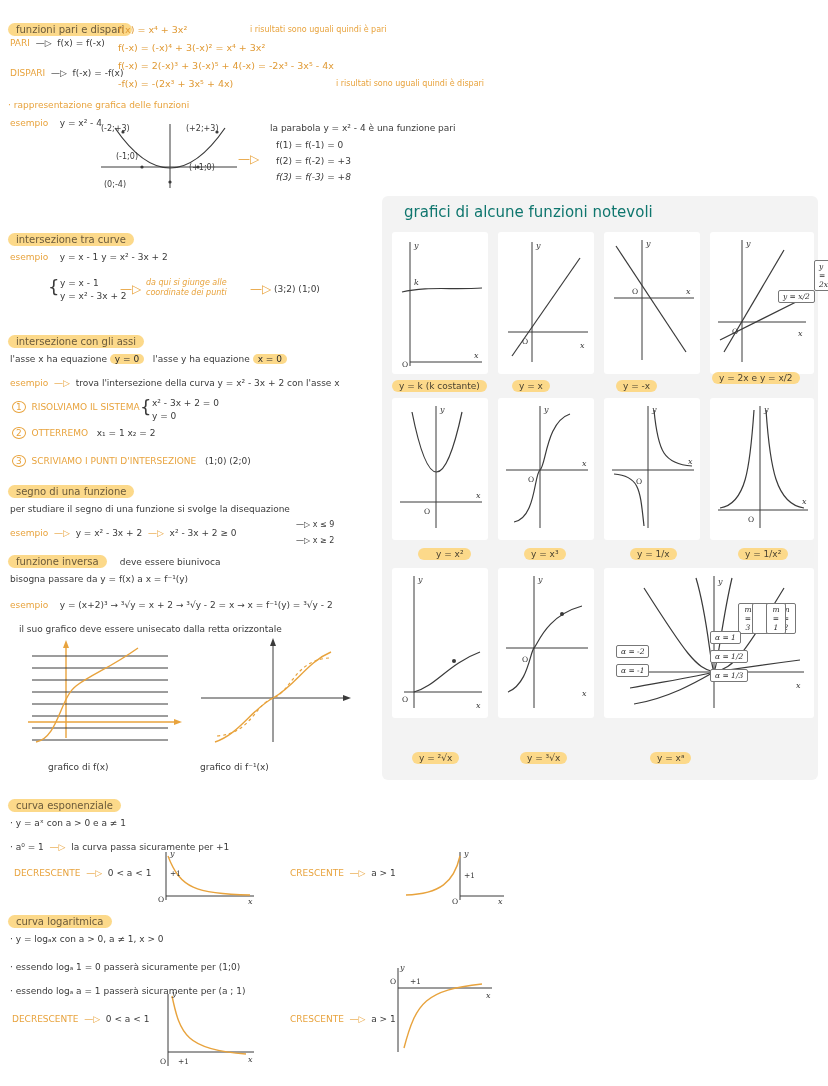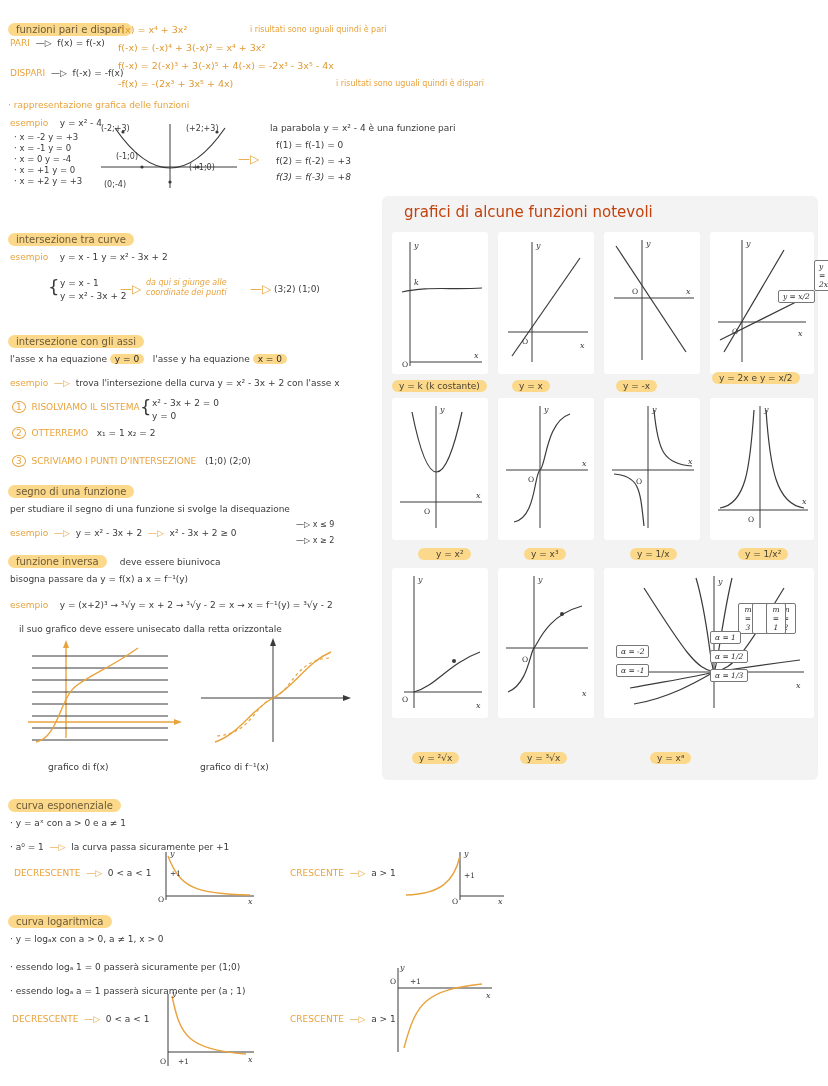--- a/index.html
+++ b/index.html
@@ -8,21 +8,21 @@
   
   .abs{position:absolute;}
   .hl{background:#fcd98a;border-radius:9px;padding:0 5px;display:inline-block;}
   .orange{color:#e8a33d;}
   .ink{color:#3a3a3a;}
   .tiny{font-size:8px;}
   .sm{font-size:9px;}
   .sect-title{font-size:10px;color:#6b5a3a;background:#fcd98a;border-radius:10px;padding:1px 8px;display:inline-block;}
   .eq{font-size:9.5px;color:#e09a35;}
   .box-right{position:absolute;left:382px;top:196px;width:436px;height:584px;background:#f3f3f3;border-radius:6px;}
-  .gtitle{position:absolute;left:404px;top:203px;font-size:15px;color:#c2410c;}
+  .gtitle{position:absolute;left:404px;top:203px;font-size:15px;color:#0f766e;}
   .cell{position:absolute;background:#ffffff;border-radius:3px;}
   .clabel{position:absolute;background:#fcd98a;border-radius:9px;font-size:9px;color:#4a4230;padding:1px 7px;white-space:nowrap;}
   svg{display:block;overflow:visible;}
   .axis{stroke:#3a3a3a;stroke-width:1;fill:none;}
   .curve{stroke:#3a3a3a;stroke-width:1.2;fill:none;}
   .curveO{stroke:#e8a33d;stroke-width:1.4;fill:none;}
   .dash{stroke:#e8a33d;stroke-width:1.2;fill:none;stroke-dasharray:3 3;}
   .lab{font-size:8px;fill:#3a3a3a;font-family:"DejaVu Serif",serif;font-style:italic;}
   .labb{font-size:7.5px;fill:#3a3a3a;font-family:"DejaVu Serif",serif;}
   .minibox{position:absolute;border:1px solid #777;background:#fff;font-size:7.5px;padding:1px 4px;border-radius:2px;font-family:"DejaVu Serif",serif;font-style:italic;}
@@ -56,27 +56,20 @@
 
   <div class="abs orange sm" style="left:8px;top:100px;">
     <span>·</span> <span>rappresentazione grafica delle funzioni</span>
   </div>
   <div class="abs sm" style="left:10px;top:118px;">
     <span class="orange">esempio</span>
     <span class="ink">&nbsp;&nbsp;</span>
     <span class="ink">y = x² - 4</span>
   </div>
 
-  <div class="abs" style="left:14px;top:132px;font-size:8.5px;line-height:11px;color:#3a3a3a;">
-    <div>· <span>x = -2    y = +3</span></div>
-    <div>· <span>x = -1    y = 0</span></div>
-    <div>· <span>x = 0      y = -4</span></div>
-    <div>· <span>x = +1    y = 0</span></div>
-    <div>· <span>x = +2    y = +3</span></div>
-  </div>
 
   <div class="abs" style="left:95px;top:120px;">
     <svg width="150" height="70" viewBox="0 0 150 70">
       <line class="axis" x1="6" y1="47" x2="142" y2="47"></line>
       <line class="axis" x1="75" y1="4" x2="75" y2="68"></line>
       <path class="curve" d="M20 8 Q75 88 130 8"></path>
       <circle cx="28" cy="12" r="1.6" fill="#3a3a3a"></circle>
       <circle cx="122" cy="12" r="1.6" fill="#3a3a3a"></circle>
       <circle cx="47" cy="47" r="1.6" fill="#3a3a3a"></circle>
       <circle cx="103" cy="47" r="1.6" fill="#3a3a3a"></circle>

